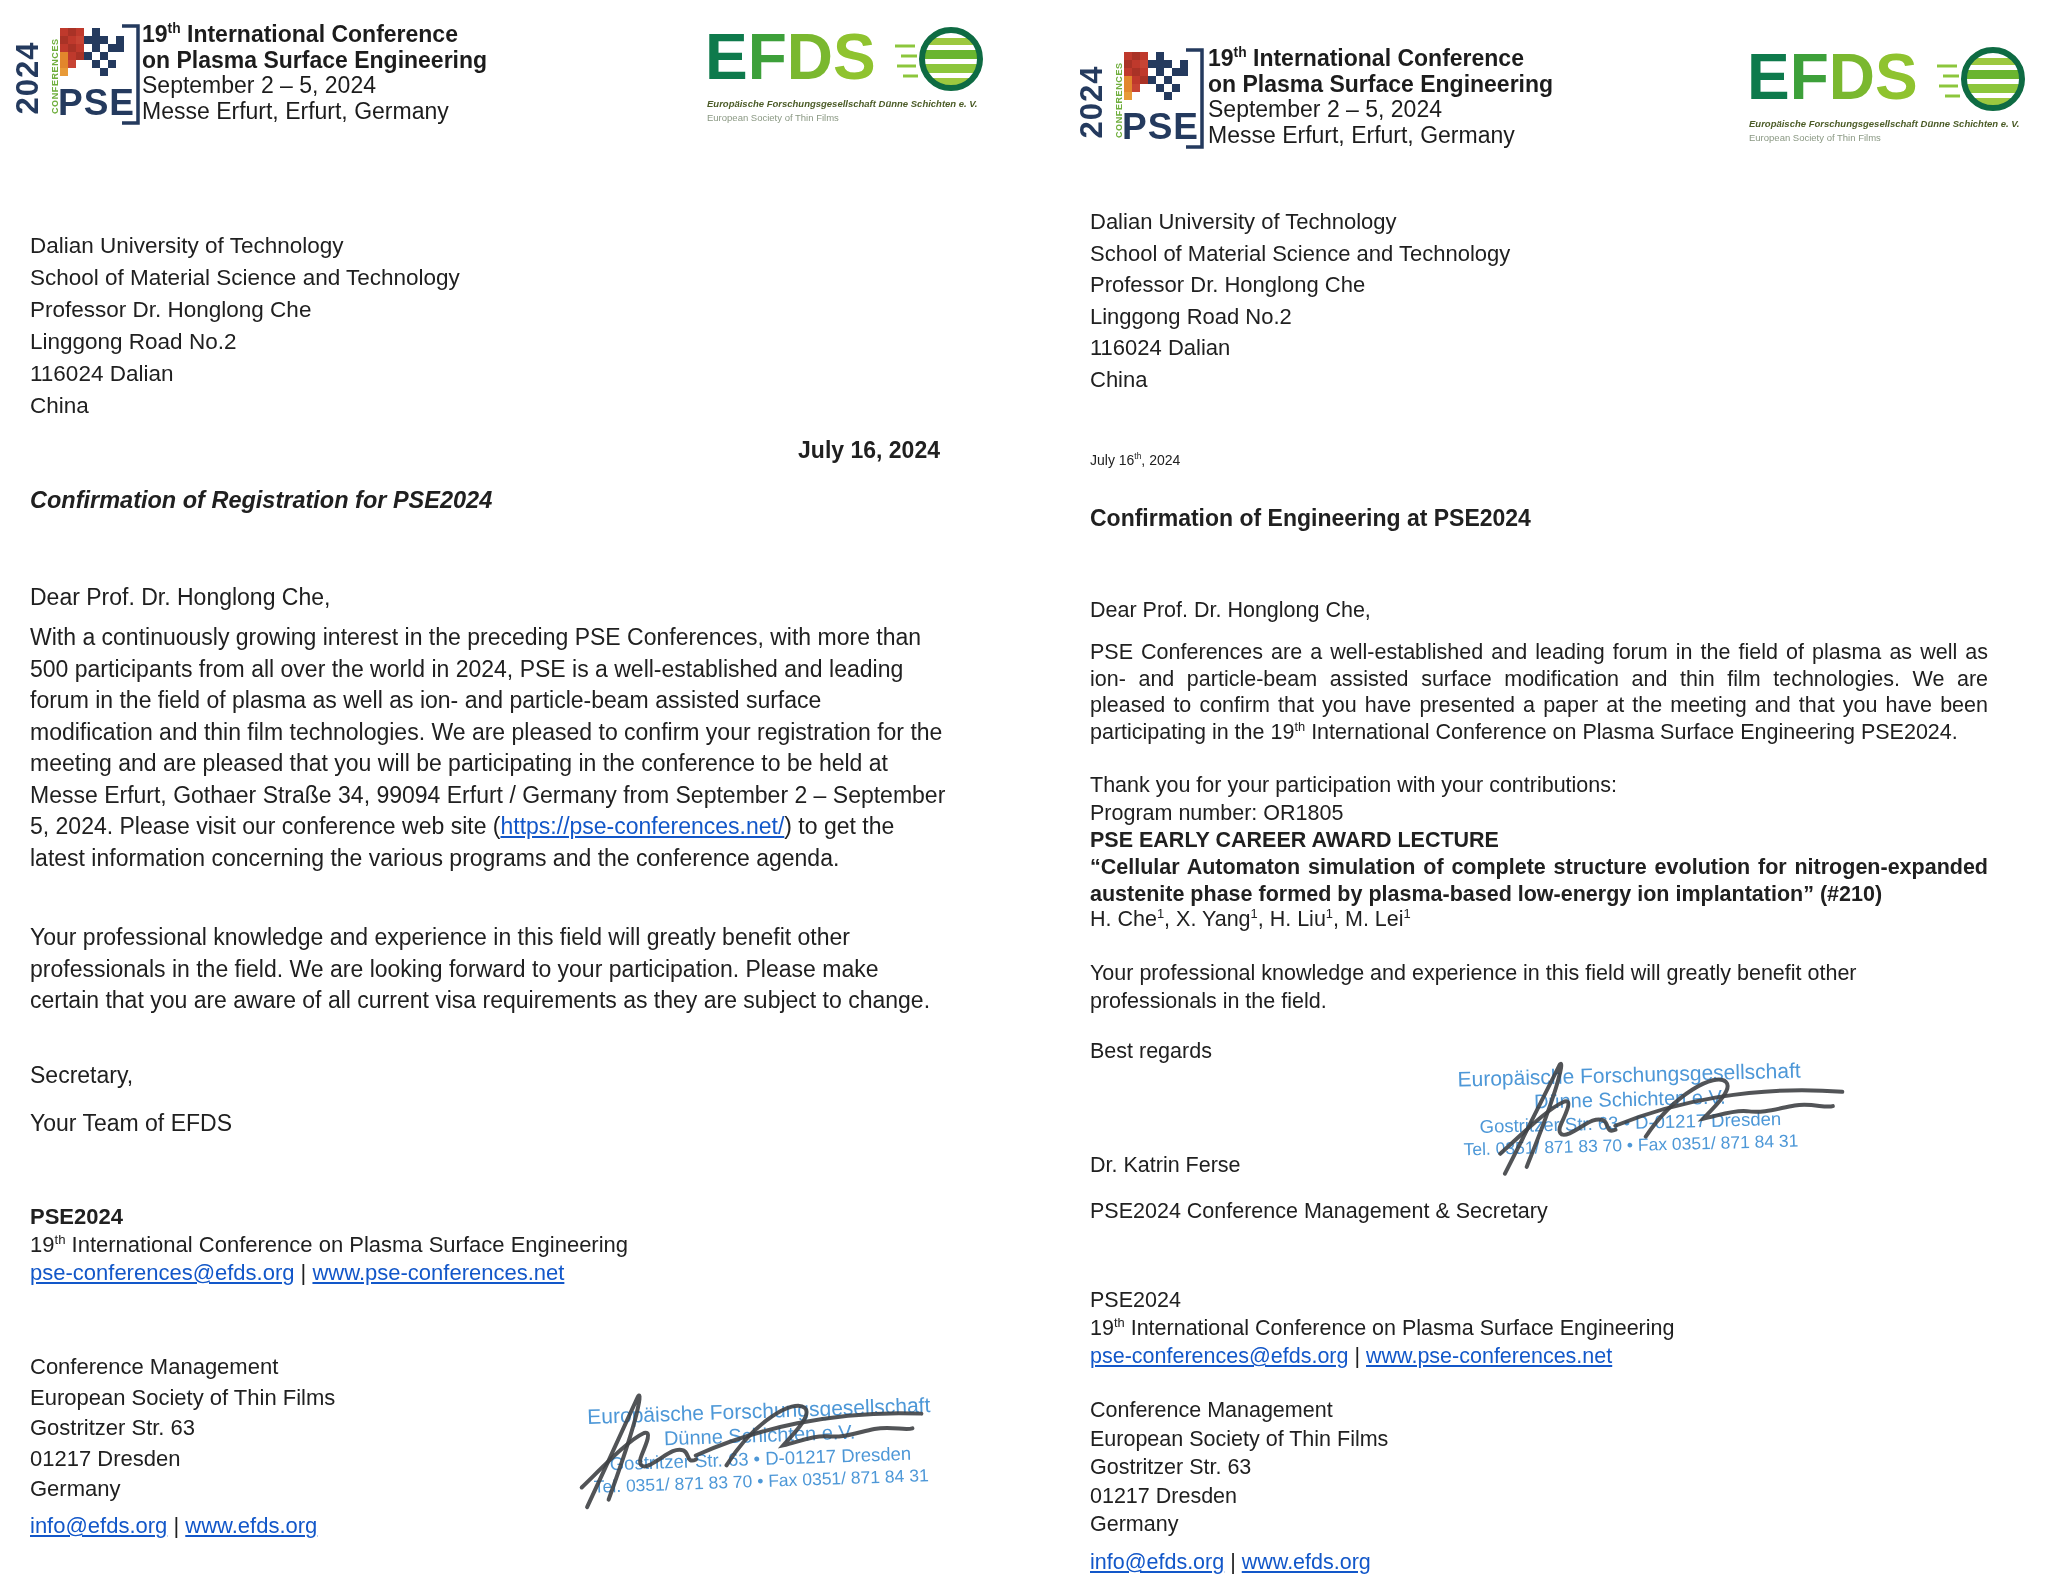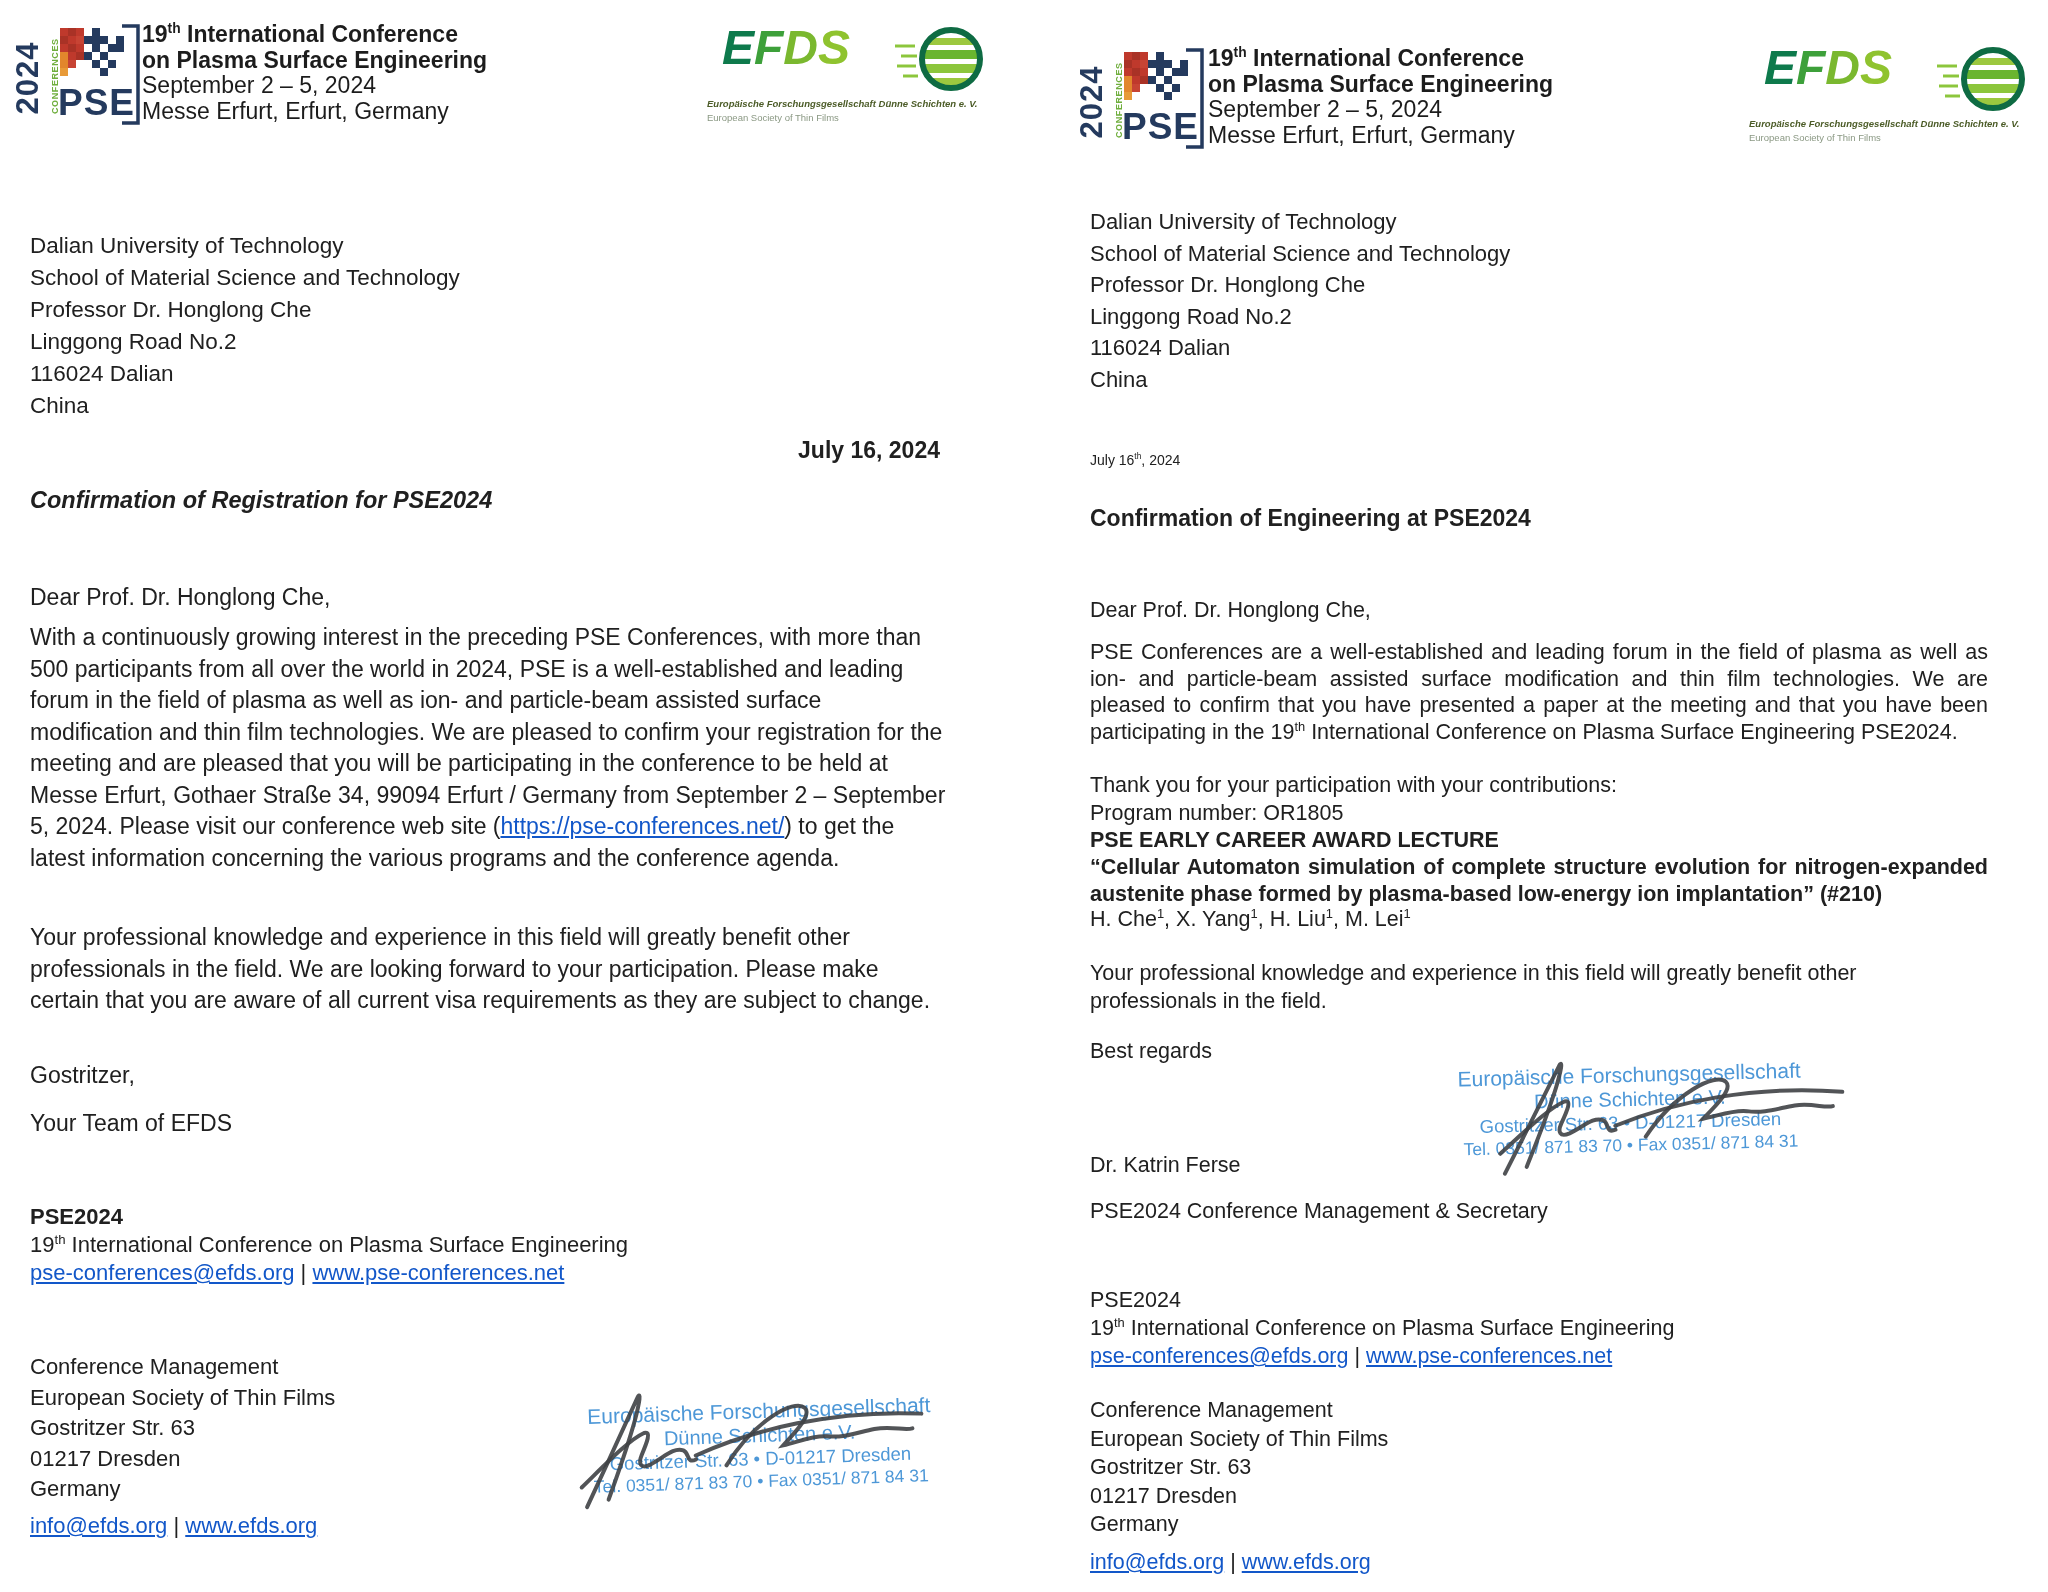--- a/index.html
+++ b/index.html
@@ -44,21 +44,21 @@
   }
   .pse-pixels { position:absolute; left:46px; top:12px; }
   .pse-name {
     position:absolute; left:44px; top:66px; font-size:37px; font-weight:bold;
     color:#243a5e; letter-spacing:1px;
   }
   .pse-bracket { position:absolute; left:106px; top:8px; }
 
   
   .efds-logo { width:300px; height:100px; }
-  .efds-word { position:absolute; left:17px; top:-8px; font-size:48px; font-weight:bold; letter-spacing:0px;font-style:italic; }
+  .efds-word { position:absolute; left:0; top:-8px; font-size:64px; font-weight:bold; letter-spacing:0px; }
   .efds-e { color:#0e7a4c; } .efds-f { color:#3da03a; } .efds-d { color:#7ab82f; } .efds-s { color:#8fc32f; }
   .efds-circle { position:absolute; left:188px; top:-4px; }
   .efds-tag1 { position:absolute; left:2px; top:70px; font-size:9.5px; font-weight:bold; color:#4c5c28; white-space:nowrap;font-style:italic; }
   .efds-tag2 { position:absolute; left:2px; top:84px; font-size:9.5px; color:#8a9883; white-space:nowrap; }
 
   
   .stamp {
     color:#3e8fd4; text-align:center; opacity:0.92; transform:rotate(-2deg);
   }
   .stamp .s1 { font-size:21px;   line-height:25px; }
@@ -155,21 +155,21 @@
     <div class="blk date-l" style="left:30px; top:437px; width:910px;">July 16, 2024</div>
 
     <div class="blk title-l" style="left:30px; top:487px;font-style:italic;">Confirmation of Registration for PSE2024</div>
 
     <div class="blk body-l" style="left:30px; top:582px;">Dear Prof. Dr. Honglong Che,</div>
 
     <div class="blk body-l" style="left:30px; top:622px; width:918px;"><span>With a continuously growing interest in the preceding PSE Conferences, with more than 500 participants from all over the world in 2024, PSE is a well-established and leading forum in the field of plasma as well as ion- and particle-beam assisted surface modification and thin film technologies. We are pleased to confirm your registration for the meeting and are pleased that you will be participating in the conference to be held at Messe Erfurt, Gothaer Straße 34, 99094 Erfurt / Germany from September 2 – September 5, 2024. Please visit our conference web site (</span><a class="lnk">https://pse-conferences.net/</a><span>) to get the latest information concerning the various programs and the conference agenda.</span></div>
 
     <div class="blk body-l" style="left:30px; top:922px; width:918px;">Your professional knowledge and experience in this field will greatly benefit other professionals in the field. We are looking forward to your participation. Please make certain that you are aware of all current visa requirements as they are subject to change.</div>
 
-    <div class="blk body-l" style="left:30px; top:1060px;">Gostritzer,</div>
+    <div class="blk body-l" style="left:30px; top:1060px;">Secretary,</div>
     <div class="blk body-l" style="left:30px; top:1108px;">Your Team of EFDS</div>
 
     <div class="blk foot-l b" style="left:30px; top:1203px;">PSE2024</div>
     <div class="blk foot-l" style="left:30px; top:1231px;"><span>19</span><sup>th</sup><span> International Conference on Plasma Surface Engineering</span></div>
     <div class="blk foot-l" style="left:30px; top:1259px;"><a class="lnk">pse-conferences@efds.org</a> <span>|</span> <a class="lnk">www.pse-conferences.net</a></div>
 
     <div class="blk mgmt-l" style="left:30px; top:1352px;">
       <div>Conference Management</div>
       <div>European Society of Thin Films</div>
       <div>Gostritzer Str. 63</div>

